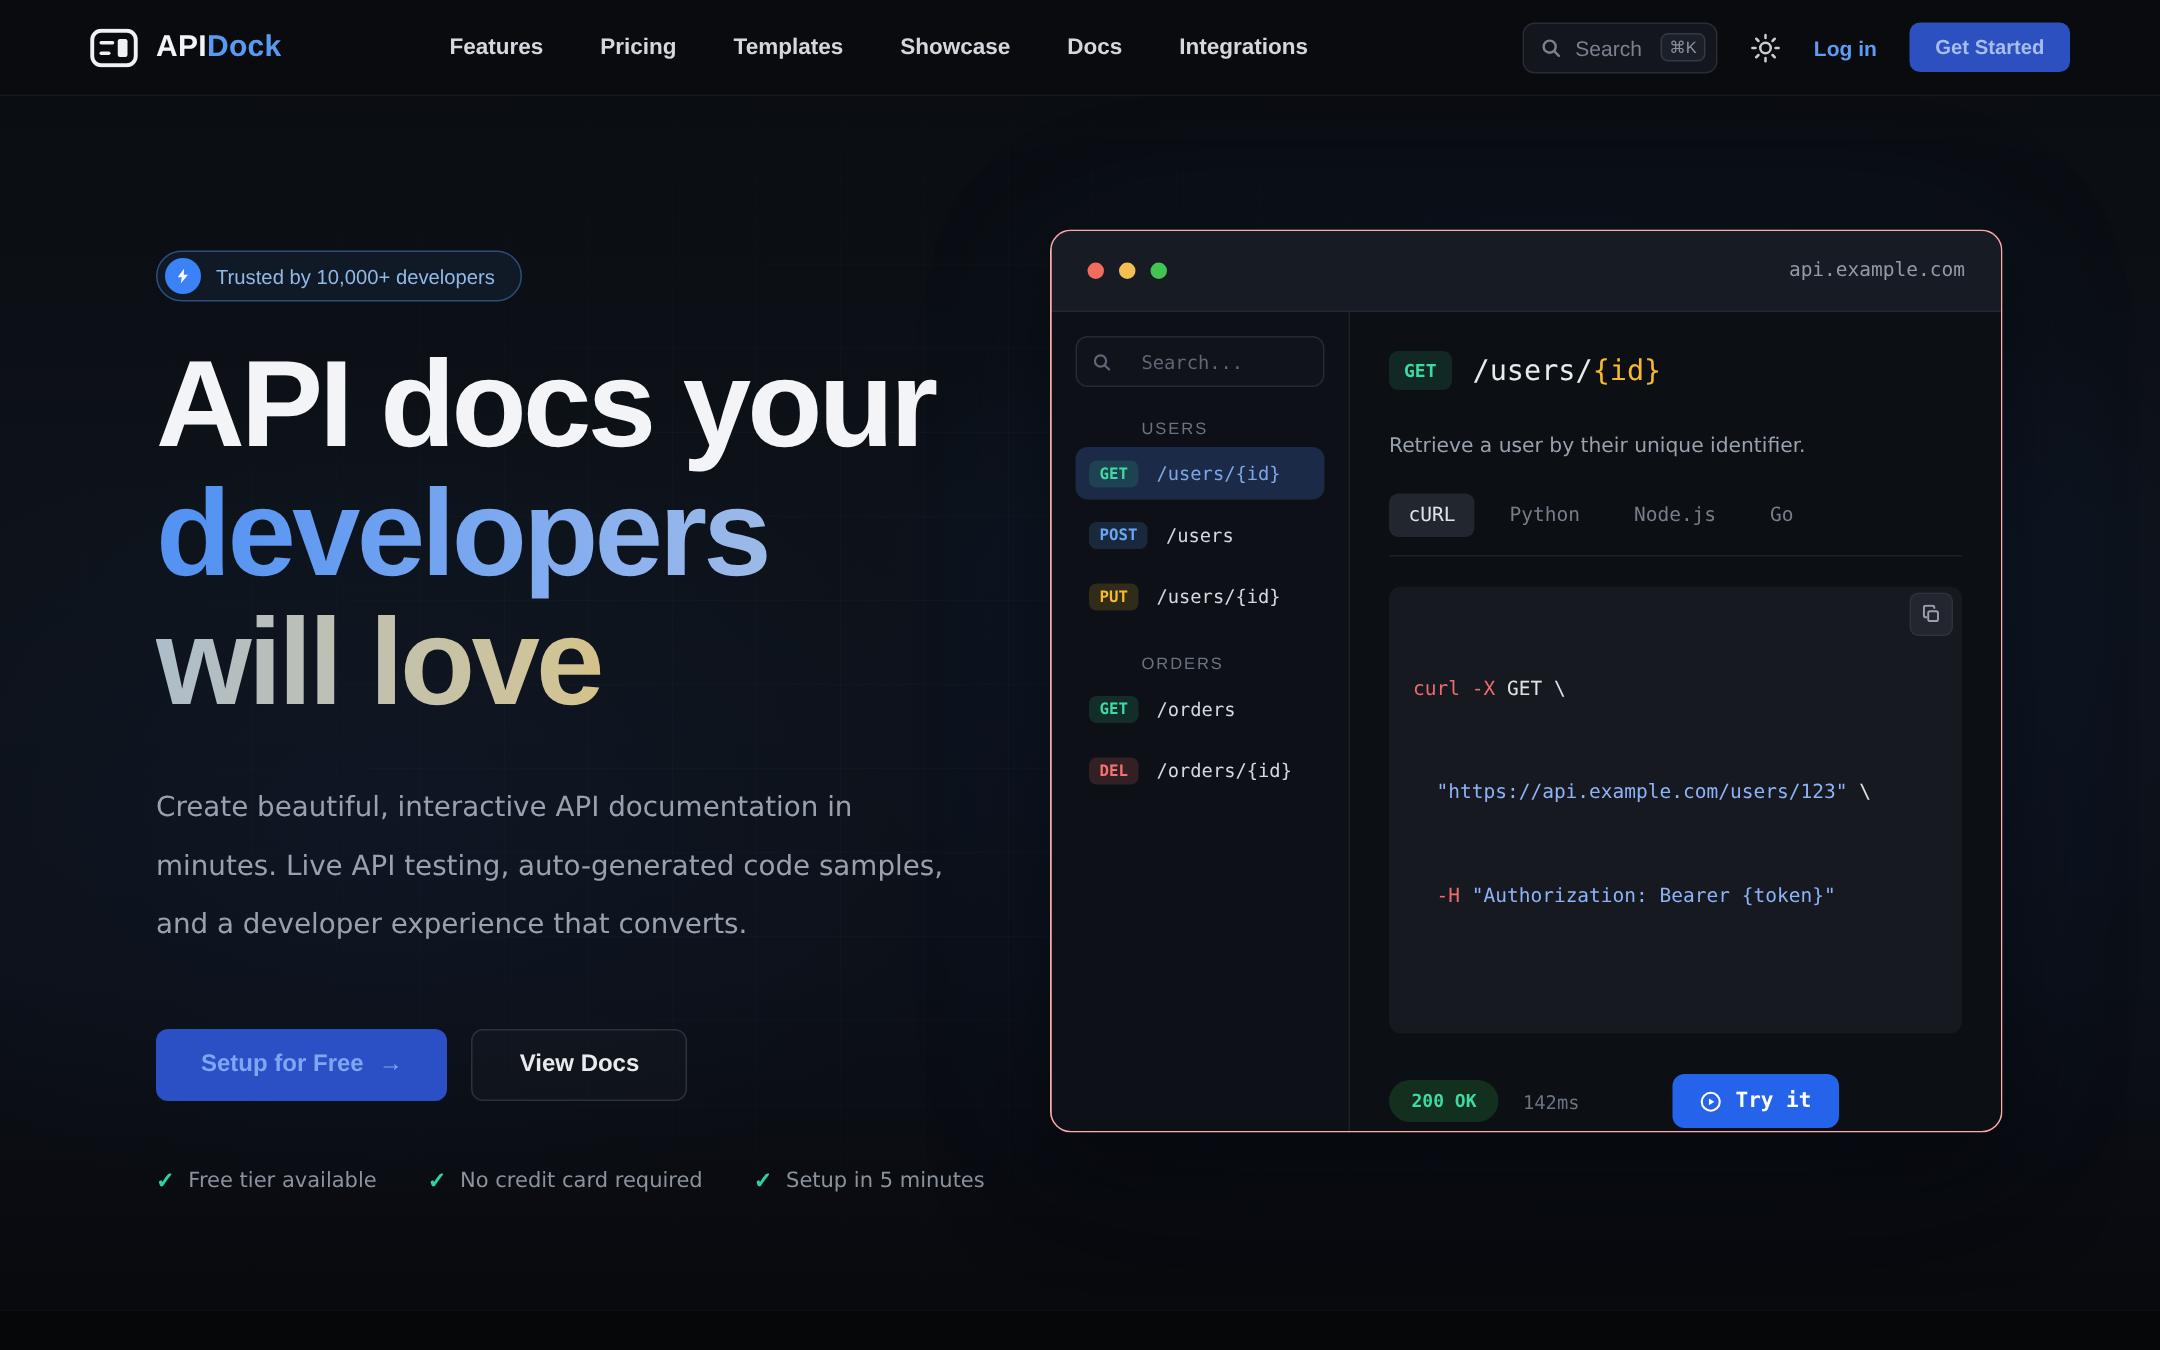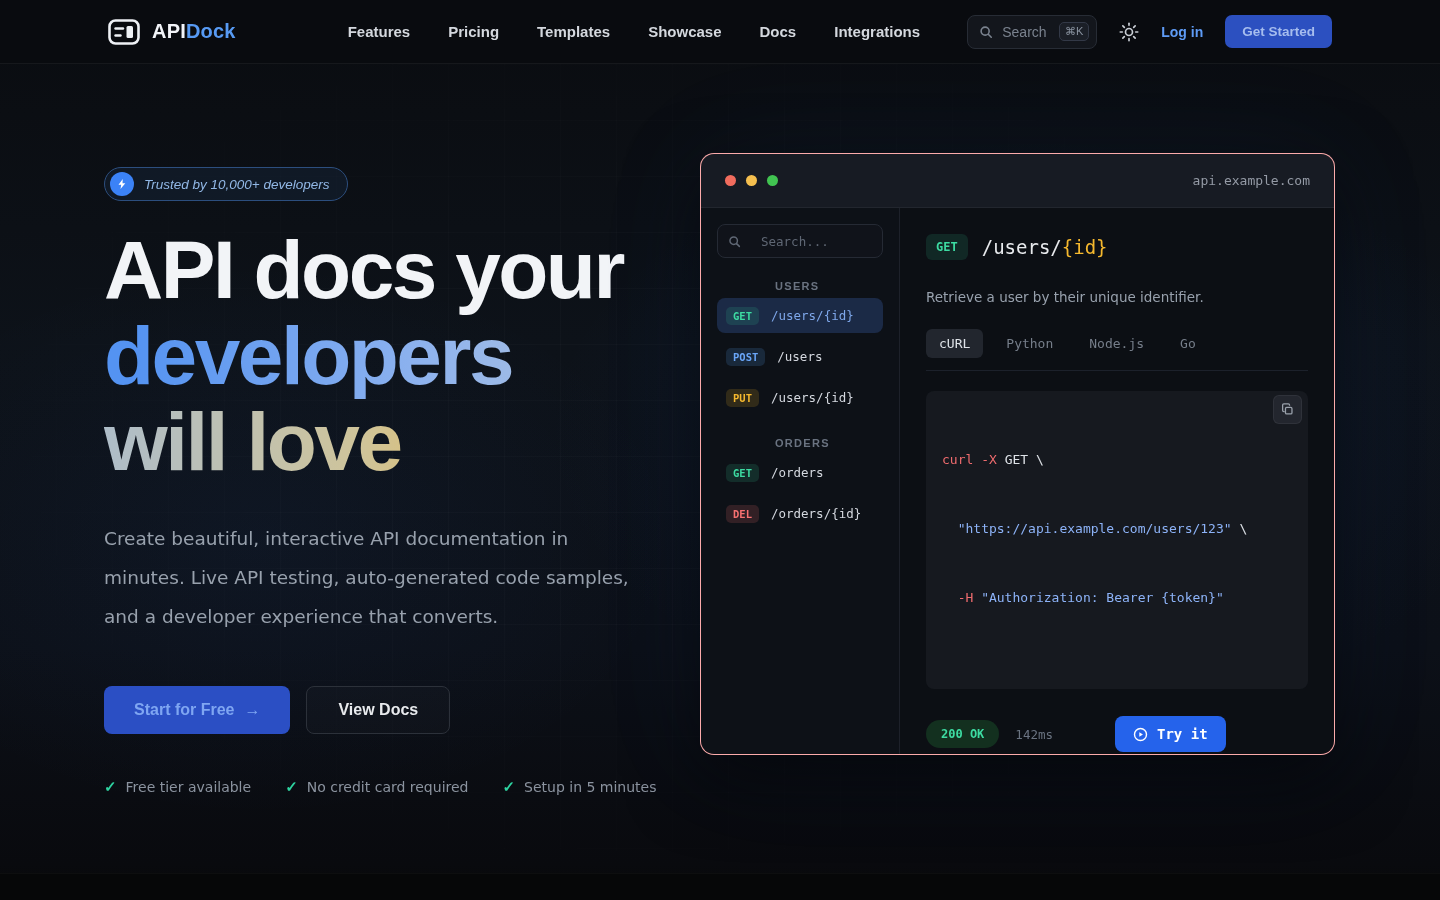--- a/index.html
+++ b/index.html
@@ -19,21 +19,21 @@
       linear-gradient(rgba(255,255,255,0.018) 1px, transparent 1px),
       linear-gradient(90deg, rgba(255,255,255,0.018) 1px, transparent 1px);
     background-size:56px 56px;
     mask-image:radial-gradient(900px 600px at 45% 45%, #000 30%, transparent 85%);
   }
   .mono { font-family:"DejaVu Sans Mono", monospace; }
 
   
   .topnav{
     position:absolute; top:0; left:0; width:1440px; height:64px;
-    display:flex; align-items:center; padding:0 108px;
+    display:flex; align-items:center; padding:0 60px;
     background:rgba(9,11,15,0.9); border-bottom:1px solid rgba(255,255,255,0.055); z-index:5;
   }
   .brand{ display:flex; align-items:center; gap:12px; }
   .brand-icon{ width:32px; height:26px; color:#eef1f5; }
   .brand-name{ font-size:20px; font-weight:bold; letter-spacing:0.2px; color:#f2f4f8; }
   .brand-name .accent{ color:#579af3; }
   .nav-links{ display:flex; align-items:center; gap:38px; margin-left:112px; }
   .nav-link{ font-size:15px; color:#d4d8de; cursor:pointer;font-weight:bold; }
   .nav-right{ margin-left:auto; display:flex; align-items:center; gap:22px; }
   .nav-search{
@@ -63,21 +63,21 @@
   .badge{
     display:inline-flex; align-items:center; gap:10px;
     border:1px solid #2c4e7e; background:rgba(38,70,118,0.18);
     border-radius:999px; padding:4px 17px 4px 5px;
   }
   .badge-bolt{
     width:24px; height:24px; border-radius:50%; background:#3b82f6;
     display:flex; align-items:center; justify-content:center; flex:none;
   }
   .badge-bolt svg{ width:12px; height:12px; fill:#fff; }
-  .badge-text{ font-size:13.5px; color:#92b8e6;font-style:italic; }
+  .badge-text{ font-size:13.5px; color:#92b8e6; }
   h1{
     margin-top:26px; font-size:82px; line-height:86px; font-weight:bold;
     letter-spacing:-2.5px; color:#f2f4f7;
   }
   h1 .grad2{
     display:block;
     background:linear-gradient(90deg,#5493f2 5%, #8db2ee 55%, #b7c7da 100%);
     -webkit-background-clip:text; background-clip:text; color:transparent;
   }
   h1 .grad3{
@@ -127,21 +127,21 @@
   .sb-search{
     display:flex; align-items:center; gap:20px; height:34px;
     background:#10131a; border:1px solid #252a34; border-radius:8px; padding:0 10px;
   }
   .sb-search svg{ width:13px; height:13px; stroke:#5f6774; flex:none; }
   .sb-search input{
     width:100%; background:transparent; border:none; outline:none;
     font-family:"DejaVu Sans Mono", monospace; font-size:12.5px; color:#aab1bb;
   }
   .sb-search input::placeholder{ color:#5f6774; }
-  .sb-label{ margin:22px 16px 4px; font-size:11px; font-weight:bold; letter-spacing:1.3px; color:#6a7381;padding-left:42px; }
+  .sb-label{ margin:22px 2px 4px; font-size:11px; font-weight:normal; letter-spacing:1.3px; color:#6a7381;padding-left:42px; }
   .sb-item{
     display:flex; align-items:center; gap:12px; height:35px; margin-top:6px;
     border-radius:8px; padding:0 9px; cursor:pointer;
   }
   .sb-item.active{ background:#1b2a46; }
   .m-badge{
     font-family:"DejaVu Sans Mono", monospace; font-size:10.5px; font-weight:bold;
     padding:3px 7px; border-radius:5px; flex:none;
   }
   .m-get{ background:rgba(52,211,153,0.15); color:#3ddba2; }
@@ -253,21 +253,21 @@
     <span class="badge-text">Trusted by 10,000+ developers</span>
   </div>
   <h1>
     <span>API docs your</span>
     <span class="grad2">developers</span>
     <span class="grad3">will love</span>
   </h1>
   <p class="hero-desc">Create beautiful, interactive API documentation in minutes. Live API testing, auto-generated code samples, and a developer experience that converts.</p>
   <div class="hero-ctas">
     <button class="btn-primary">
-      <span>Start for Free</span>
+      <span>Setup for Free</span>
       <span>→</span>
     </button>
     <button class="btn-secondary">View Docs</button>
   </div>
   <div class="benefits">
     <div class="benefit">
       <span class="check">✓</span>
       <span class="blabel">Free tier available</span>
     </div>
     <div class="benefit">

